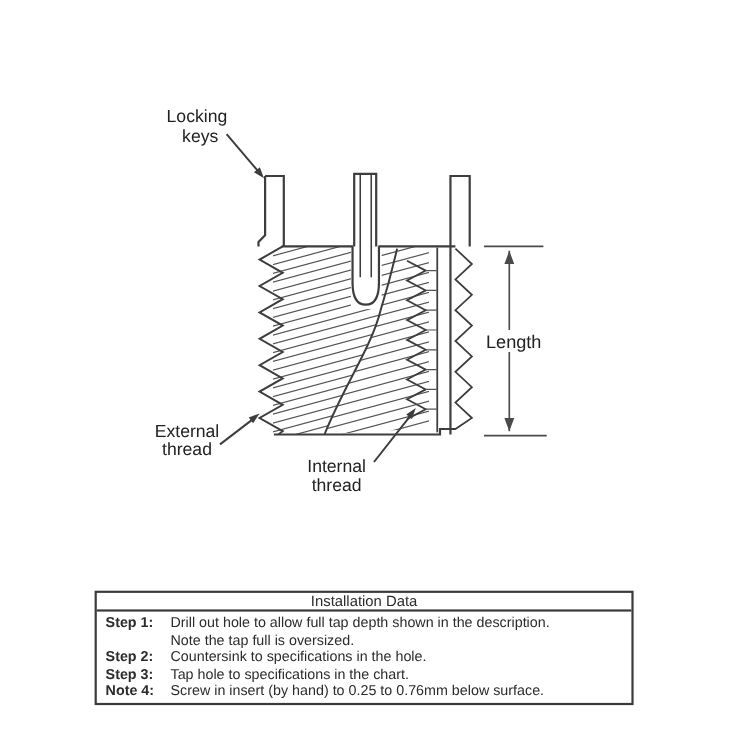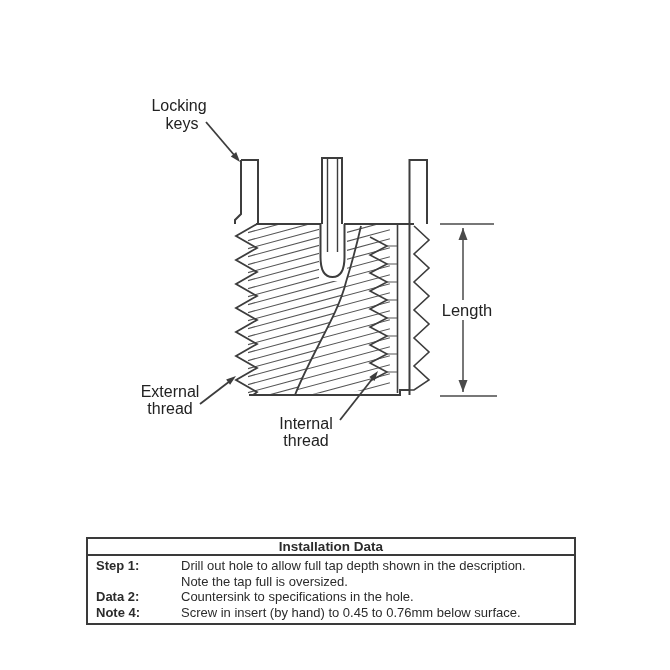--- a/index.html
+++ b/index.html
@@ -4,26 +4,26 @@
 <style>
   html,body{margin:0;padding:0;background:#ffffff;}
   .page{position:relative;width:670px;height:670px;background:#ffffff;overflow:hidden;
         font-family:"Liberation Sans",sans-serif;color:#2b2b2b;}
   .diagram-svg{position:absolute;left:0;top:0;}
   .diagram-svg text{font-family:"Liberation Sans",sans-serif;font-size:16px;fill:#222;}
   .diagram-svg text.dim{font-size:16.5px;}
 
   .itable{position:absolute;left:86px;top:537px;width:486px;background:#fff;
           border:2px solid #3a3a3a;font-size:13px;color:#2b2b2b;}
-  .itable .t-head{text-align:center;font-weight:bold;font-size:13.5px;line-height:13px;
+  .itable .t-head{text-align:center;font-weight:normal;font-size:13.5px;line-height:13px;
           padding:1px 0 1px 0;border-bottom:2px solid #3a3a3a;}
   .itable .t-body{padding:2px 2px 3px 8px;}
   .step-row{display:flex;line-height:15.6px;}
   .step-label{flex:0 0 59px;font-weight:bold;white-space:nowrap;}
-  .step-text{flex:1;margin-left:26px;}
+  .step-text{flex:1;}
   .step-text div{white-space:nowrap;}
 </style>
 </head>
 <body>
 
 <div class="page">
 
   <svg class="diagram-svg" width="670" height="530" viewBox="0 0 670 530">
 
     <defs>
@@ -131,30 +131,36 @@
 
       <div class="step-row">
         <div class="step-label">Step 1:</div>
         <div class="step-text">
           <div>Drill out hole to allow full tap depth shown in the description.</div>
           <div>Note the tap full is oversized.</div>
         </div>
       </div>
 
       <div class="step-row">
-        <div class="step-label">Data 2:</div>
+        <div class="step-label">Step 2:</div>
         <div class="step-text">
           <div>Countersink to specifications in the hole.</div>
         </div>
       </div>
 
+      <div class="step-row">
+        <div class="step-label">Step 3:</div>
+        <div class="step-text">
+          <div>Tap hole to specifications in the chart.</div>
+        </div>
+      </div>
 
       <div class="step-row">
         <div class="step-label">Note 4:</div>
         <div class="step-text">
-          <div>Screw in insert (by hand) to 0.45 to 0.76mm below surface.</div>
+          <div>Screw in insert (by hand) to 0.25 to 0.76mm below surface.</div>
         </div>
       </div>
 
 
     </div>
   </div>
 </div>
 
 </body></html>

